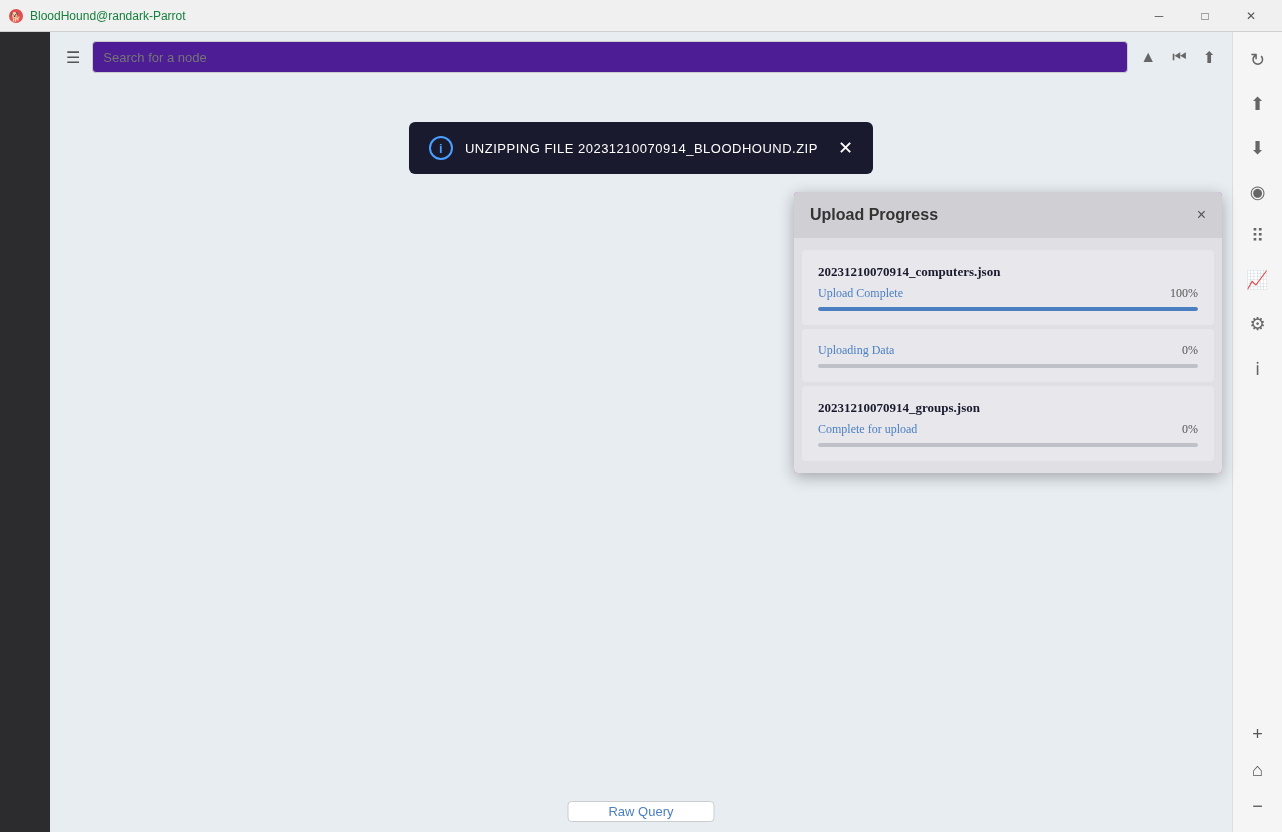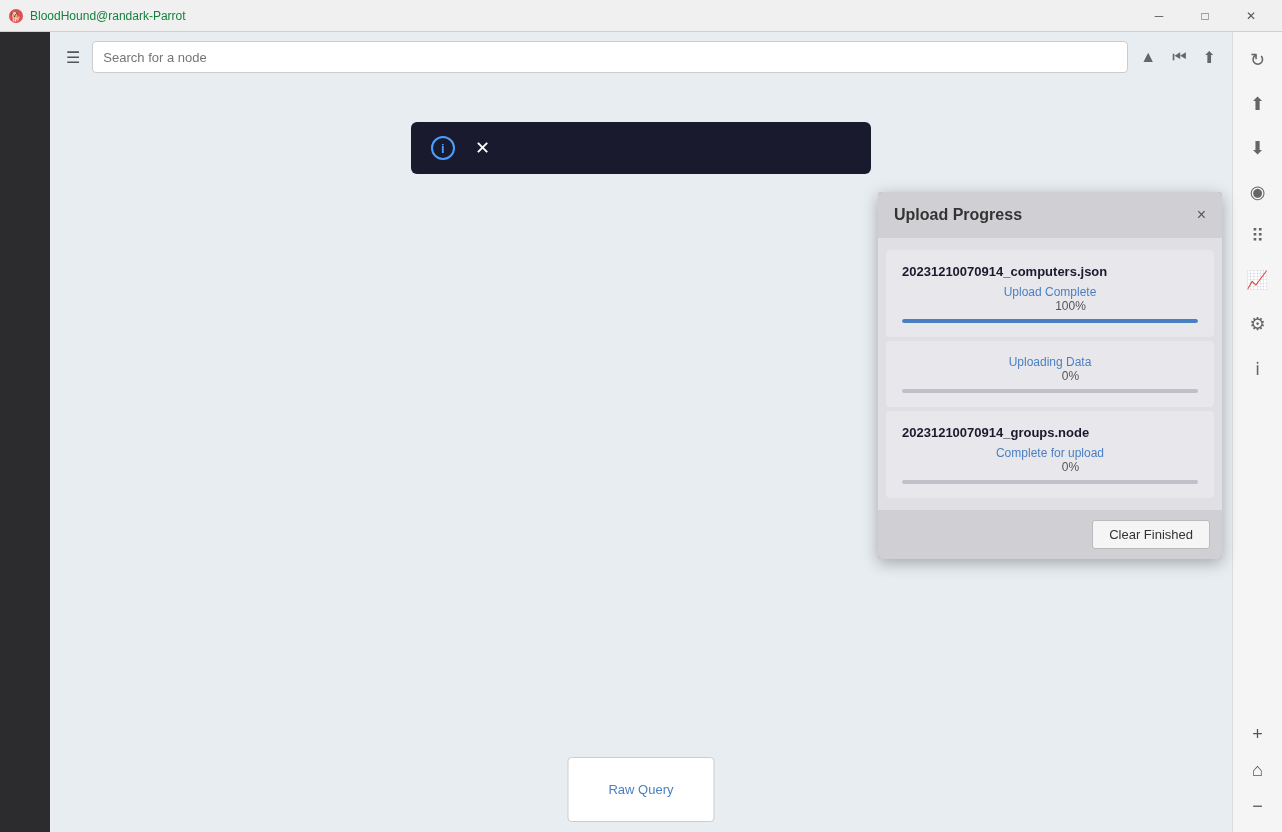--- a/index.html
+++ b/index.html
@@ -74,21 +74,21 @@
     }
     .menu-btn {
       background: none; border: none; cursor: pointer;
       font-size: 16px; color: #555; padding: 4px;
     }
     .search-box {
       flex: 1;
       height: 32px;
       border: 1px solid #ccc;
       border-radius: 4px;
-      background: #ffffff;
+      background: #4c1d95;
       padding: 0 10px;
       font-size: 13px;
       color: #888;
     }
     .topbar-icon-btn {
       background: none; border: none; cursor: pointer;
       font-size: 16px; color: #666; padding: 4px;
     }
 
     
@@ -162,21 +162,21 @@
     .notif-close {
       background: none; border: none; cursor: pointer;
       color: white; font-size: 18px; margin-left: 8px;
     }
 
     
     .upload-panel {
       position: absolute;
       top: 110px;
       right: 10px;
-      width: 344px;
+      width: 428px;
       background: #d946ef;
       border-radius: 4px;
       box-shadow: 0 4px 16px rgba(0,0,0,0.3);
       z-index: 40;
       overflow: hidden;
     }
     .upload-panel-header {
       display: flex;
       align-items: center;
       justify-content: space-between;
@@ -196,33 +196,33 @@
       padding: 8px 0;
       max-height: 360px;
       overflow-y: auto;
       background: #e0e0e4;
     }
     .upload-item {
       padding: 14px 16px;
       background: #e8e8ec;
       margin: 4px 8px;
       border-radius: 4px;
+      font-family: Liberation Serif, serif;
     }
     .upload-item-name {
       font-size: 13px;
       font-weight: 600;
       color: #1a1a2e;
       margin-bottom: 6px;
     }
     .upload-item-status-row {
       display: flex;
       align-items: center;
       justify-content: space-between;
       margin-bottom: 6px;
-      flex-direction: column;
     }
     .upload-item-status {
       font-size: 12px;
       color: #4a7fc1;
     }
     .upload-item-pct {
       font-size: 12px;
       color: #555;
       margin-left: 41px;
     }
@@ -252,21 +252,21 @@
       font-size: 13px;
       color: #333;
     }
 
     
     .raw-query-btn {
       position: absolute;
       bottom: 10px;
       left: 50%;
       transform: translateX(-50%);
-      padding: 24px 40px;
+      padding: 2px 40px;
       background: white;
       border: 1px solid #ccc;
       border-radius: 4px;
       cursor: pointer;
       font-size: 13px;
       color: #4a7fc1;
       z-index: 5;
     }
     .zoom-btn {
       width: 40px; height: 36px;
@@ -316,20 +316,21 @@
     <span>⬆</span>
   </button>
 </div>
 
 <div class="main-canvas">
 
   <div class="notification-banner">
     <div class="notif-info-icon">
       <span>i</span>
     </div>
+    <span>UNZIPPING FILE 20231210070914_BLOODHOUND.ZIP</span>
     <button class="notif-close">✕</button>
   </div>
 
   <div class="upload-panel">
     <div class="upload-panel-header">
       <span class="upload-panel-title">Upload Progress</span>
       <button class="upload-panel-close">×</button>
     </div>
     <div class="upload-panel-body">
 
@@ -348,32 +349,29 @@
         <div class="upload-item-status-row">
           <span class="upload-item-status">Uploading Data</span>
           <span class="upload-item-pct">0%</span>
         </div>
         <div class="progress-bar-bg">
           <div class="progress-bar-fill" style="width:0%"></div>
         </div>
       </div>
 
       <div class="upload-item">
-        <div class="upload-item-name">20231210070914_groups.node</div>
+        <div class="upload-item-name">20231210070914_groups.json</div>
         <div class="upload-item-status-row">
           <span class="upload-item-status">Complete for upload</span>
           <span class="upload-item-pct">0%</span>
         </div>
         <div class="progress-bar-bg">
           <div class="progress-bar-fill" style="width:0%"></div>
         </div>
       </div>
-    </div>
-    <div class="upload-panel-footer">
-      <button class="clear-finished-btn">Clear Finished</button>
     </div>
   </div>
 
   <button class="raw-query-btn">Raw Query</button>
 
 </div>
 
 <div class="right-toolbar">
   <button class="right-toolbar-btn">
     <span>↻</span>

